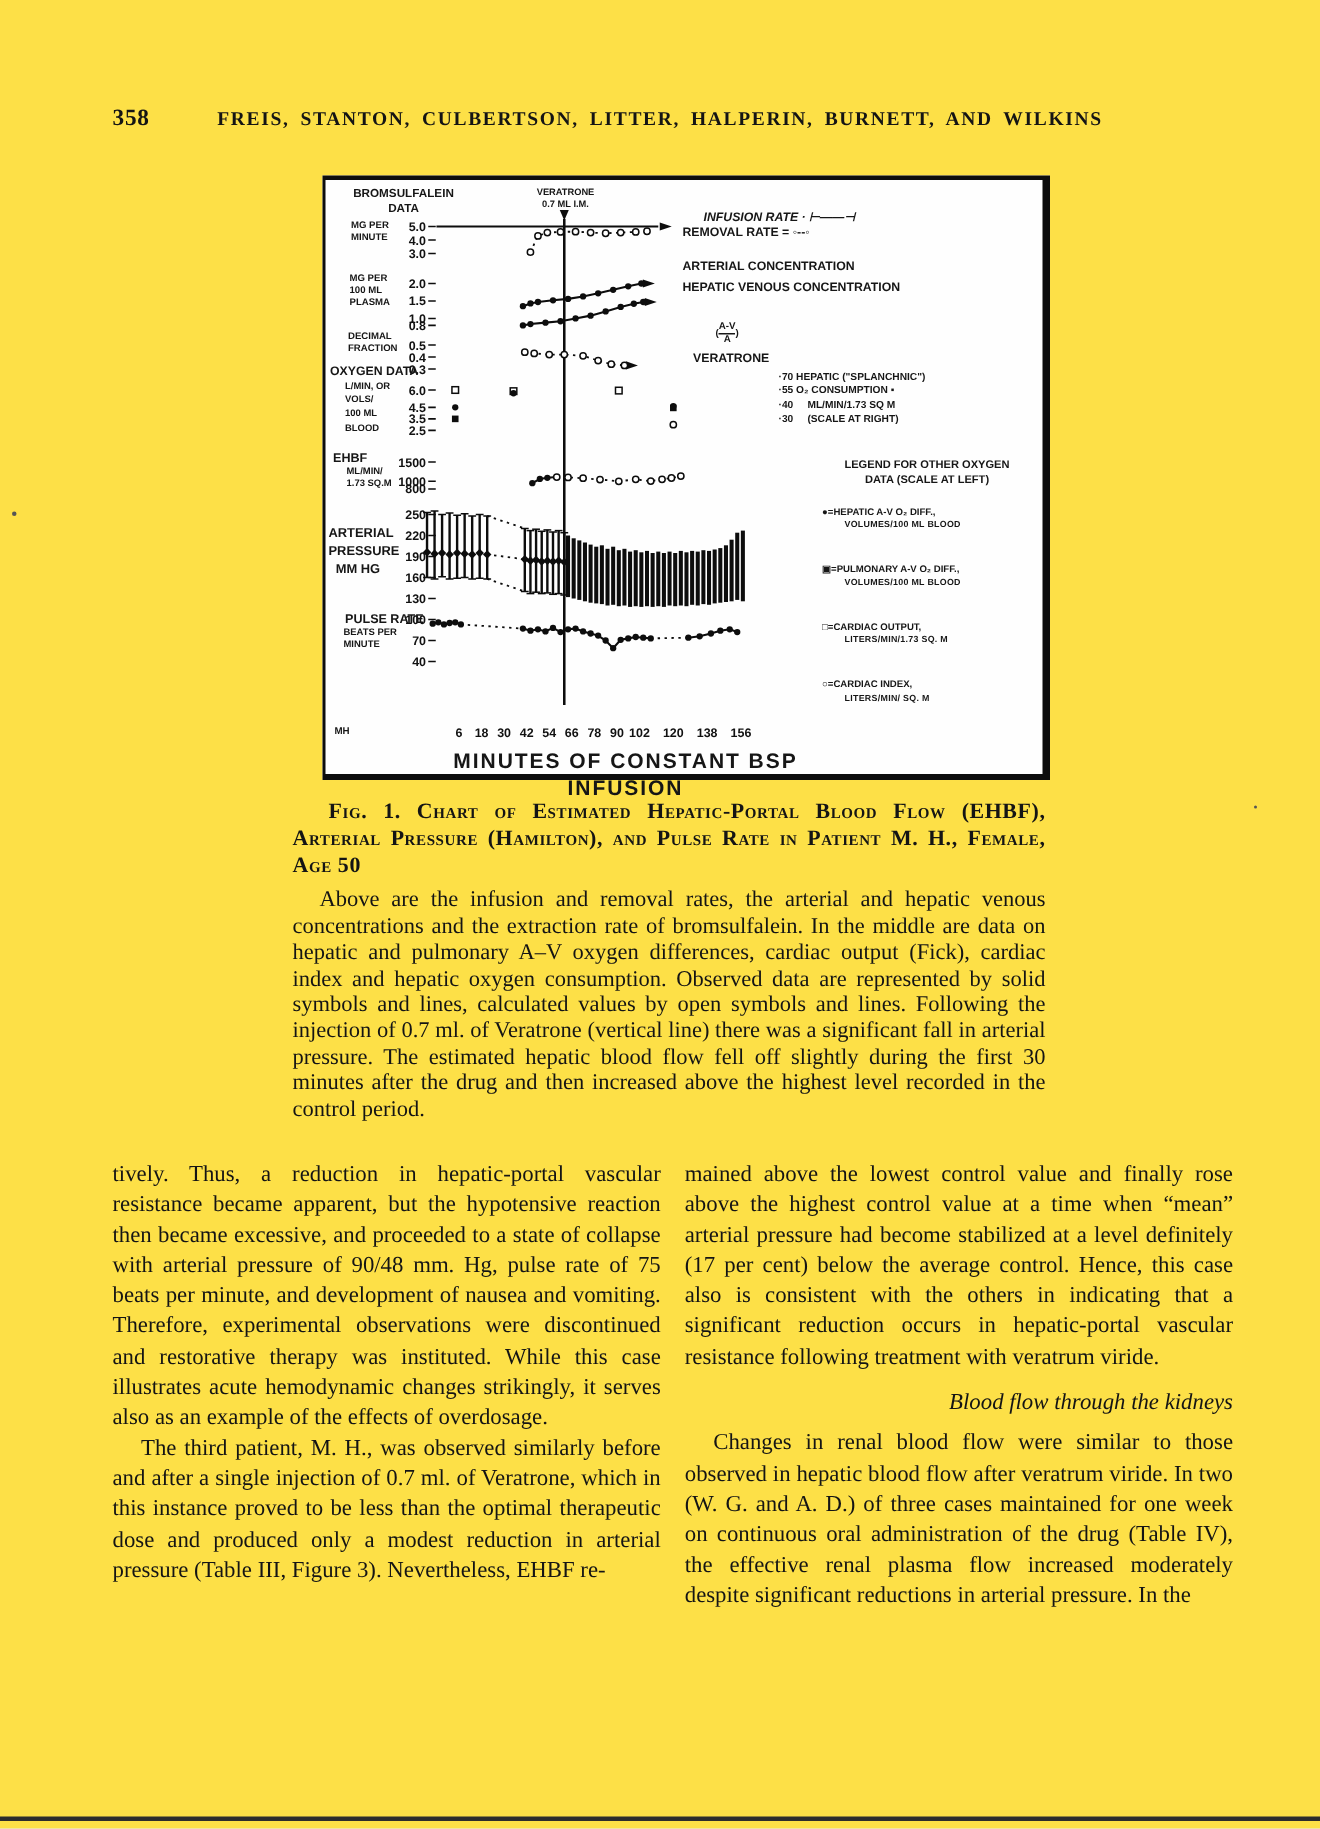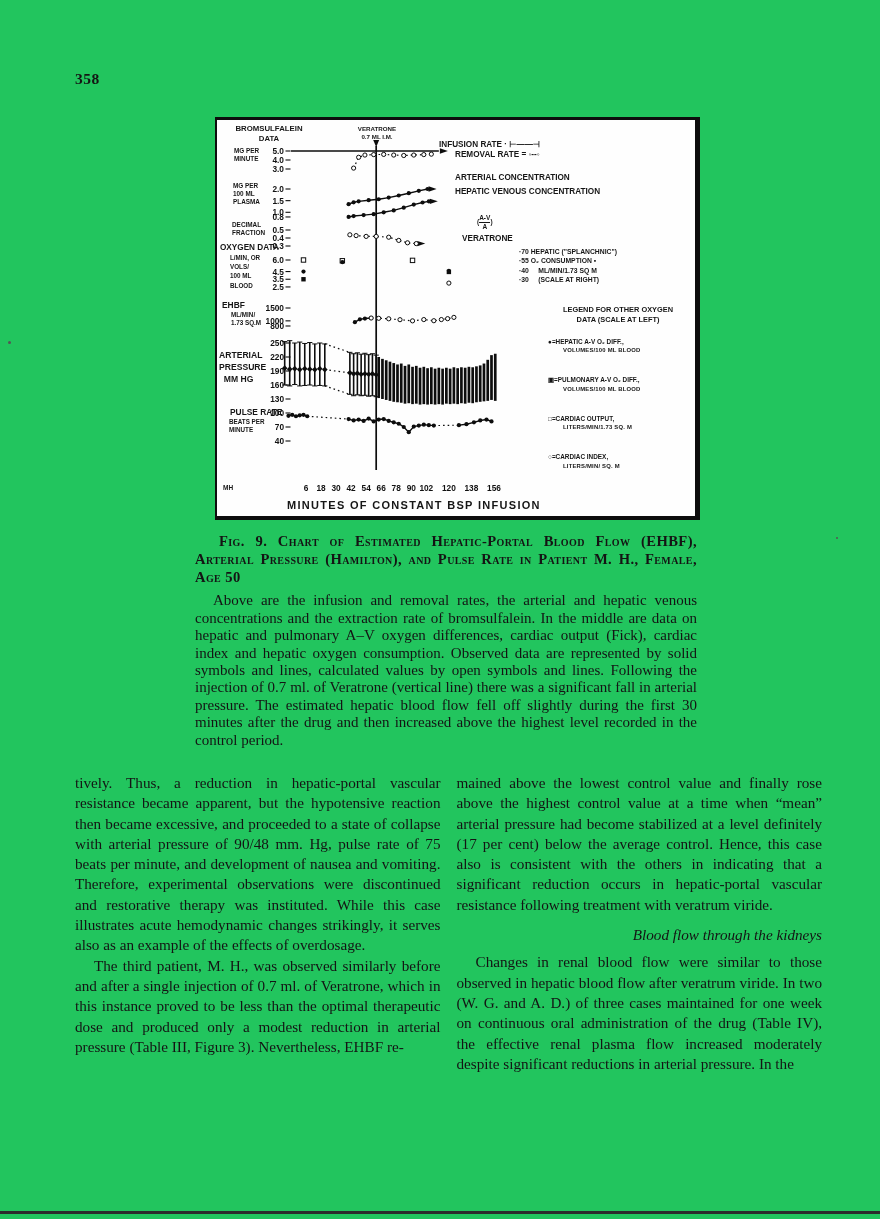--- a/index.html
+++ b/index.html
@@ -1,16 +1,16 @@
 <!DOCTYPE html>
 <html><head>
 <meta charset="utf-8">
 <style>
   html,body{margin:0;padding:0;background:#e8e8e8;}
-  .page{position:relative;width:880px;height:1219px;background:#22c55e;color:#141414;overflow:hidden;
+  .page{position:relative;width:880px;height:1219px;background:#fde047;color:#141414;overflow:hidden;
         font-family:"Liberation Serif",serif;}
   
   .header{position:absolute;top:70px;left:0;width:880px;text-align:center;}
   .page-num{position:absolute;left:75px;top:0;font-size:15.5px;font-weight:bold;letter-spacing:.5px;}
   .running-head{font-size:13px;font-weight:bold;letter-spacing:1.1px;word-spacing:3px;}
   
   .figure-box{position:absolute;left:215px;top:117px;width:485px;height:403px;box-sizing:border-box;
               border-style:solid;border-color:#0d0d0d;border-width:3px 5px 4px 2px;background:#fefefe;}
   #chart-svg{position:absolute;left:0;top:0;}
   #chart-svg text.tick{font:bold 8.3px "Liberation Sans",sans-serif;fill:#111;}
@@ -35,20 +35,21 @@
   .scan-edge{position:absolute;left:0;top:1211px;width:880px;height:3px;background:#2c2c2c;}
   .speck{position:absolute;background:#555;border-radius:50%;}
 </style>
 </head>
 <body>
 
 <div class="page">
 
   <div class="header">
     <span class="page-num">358</span>
+    <span class="running-head">FREIS, STANTON, CULBERTSON, LITTER, HALPERIN, BURNETT, AND WILKINS</span>
   </div>
 
   <div class="figure-box">
     <svg id="chart-svg" width="478" height="396" viewBox="0 0 478 396">
         <line x1="159.1848" y1="26" x2="159.1848" y2="350" stroke="#0d0d0d" stroke-width="1.7"></line>
         <polygon points="156.1848,20 162.1848,20 159.1848,27" fill="#0d0d0d"></polygon>
         <line x1="68.5" y1="31" x2="73.5" y2="31" stroke="#0d0d0d" stroke-width="1.1"></line>
         <text x="67" y="34" text-anchor="end" class="tick">5.0</text>
         <line x1="68.5" y1="40" x2="73.5" y2="40" stroke="#0d0d0d" stroke-width="1.1"></line>
         <text x="67" y="43" text-anchor="end" class="tick">4.0</text>
@@ -341,23 +342,23 @@
     <div class="flabel" style="left:5px;top:180px;font-size:8.4px;">EHBF</div>
     <div class="flabel" style="left:14px;top:191px;font-size:6.3px;">ML/MIN/
 1.73 SQ.M</div>
     <div class="flabel pre" style="left:2px;top:229px;font-size:8.6px;line-height:12px;">ARTERIAL
 PRESSURE
   MM HG</div>
     <div class="flabel" style="left:1px;top:287px;font-size:8.4px;padding-left:12px;">PULSE RATE</div>
     <div class="flabel" style="left:12px;top:298px;font-size:6.3px;">BEATS PER
 MINUTE</div>
     <div class="flabel" style="left:6px;top:364px;font-size:6.5px;">MH</div>
-    <div class="flabel" style="left:70px;top:379px;width:260px;font-size:11px;letter-spacing:1.3px;">MINUTES OF CONSTANT BSP INFUSION</div>
-
-    <div class="flabel" style="left:222px;top:20px;font-size:8.2px;">INFUSION RATE · ⊢——⊣</div>
+    <div class="flabel" style="left:70px;top:379px;width:260px;text-align:center;font-size:14px;letter-spacing:1.3px;">MINUTES OF CONSTANT BSP INFUSION</div>
+
+    <div class="flabel" style="left:252px;top:20px;font-size:8.2px;font-style:italic;">INFUSION RATE · ⊢——⊣</div>
     <div class="flabel" style="left:238px;top:30px;font-size:8.2px;">REMOVAL RATE = ◦--◦</div>
     <div class="flabel" style="left:238px;top:53px;font-size:8.2px;">ARTERIAL CONCENTRATION</div>
     <div class="flabel" style="left:238px;top:67px;font-size:8.2px;">HEPATIC VENOUS CONCENTRATION</div>
     <div class="flabel" style="left:260px;top:95px;font-size:6.5px;">(<span class="frac-stk"><span>A-V</span><span class="frac-bar"></span><span>A</span></span>)</div>
     <div class="flabel" style="left:245px;top:114px;font-size:8.2px;">VERATRONE</div>
 
     <div class="flabel pre" style="left:302px;top:127px;font-size:6.8px;line-height:9.4px;"><span>·70 HEPATIC ("SPLANCHNIC")</span>
 <span>·55 O₂ CONSUMPTION ▪</span>
 <span>·40     ML/MIN/1.73 SQ M</span>
 <span>·30     (SCALE AT RIGHT)</span></div>
@@ -375,21 +376,21 @@
       <div class="legend-item"><span>□</span><span>=CARDIAC OUTPUT,</span>
         <div class="legend-sub">LITERS/MIN/1.73 SQ. M</div>
       </div>
       <div class="legend-item"><span>○</span><span>=CARDIAC INDEX,</span>
         <div class="legend-sub">LITERS/MIN/ SQ. M</div>
       </div>
     </div>
   </div>
 
   <div class="caption">
-    <p class="cap-head">Fig. 9.  Chart of Estimated Hepatic-Portal Blood Flow (EHBF), Arterial Pressure (Hamilton), and Pulse Rate in Patient M. H., Female, Age 50</p>
+    <p class="cap-head">Fig. 1.  Chart of Estimated Hepatic-Portal Blood Flow (EHBF), Arterial Pressure (Hamilton), and Pulse Rate in Patient M. H., Female, Age 50</p>
     <p class="cap-body">Above are the infusion and removal rates, the arterial and hepatic venous concentrations and the extraction rate of bromsulfalein.  In the middle are data on hepatic and pulmonary A–V oxygen differences, cardiac output (Fick), cardiac index and hepatic oxygen consumption.  Observed data are represented by solid symbols and lines, calculated values by open symbols and lines.  Following the injection of 0.7 ml. of Veratrone (vertical line) there was a significant fall in arterial pressure.  The estimated hepatic blood flow fell off slightly during the first 30 minutes after the drug and then increased above the highest level recorded in the control period.</p>
   </div>
 
   <div class="columns">
     <div class="col">
       <p>tively.  Thus, a reduction in hepatic-portal vascular resistance became apparent, but the hypotensive reaction then became excessive, and proceeded to a state of collapse with arterial pressure of 90/48 mm. Hg, pulse rate of 75 beats per minute, and development of nausea and vomiting.  Therefore, experimental observations were discontinued and restorative therapy was instituted.  While this case illustrates acute hemodynamic changes strikingly, it serves also as an example of the effects of overdosage.</p>
       <p class="indent">The third patient, M. H., was observed similarly before and after a single injection of 0.7 ml. of Veratrone, which in this instance proved to be less than the optimal therapeutic dose and produced only a modest reduction in arterial pressure (Table III, Figure 3).  Nevertheless, EHBF re-</p>
     </div>
     <div class="col">
       <p>mained above the lowest control value and finally rose above the highest control value at a time when “mean” arterial pressure had become stabilized at a level definitely (17 per cent) below the average control.  Hence, this case also is consistent with the others in indicating that a significant reduction occurs in hepatic-portal vascular resistance following treatment with veratrum viride.</p>

